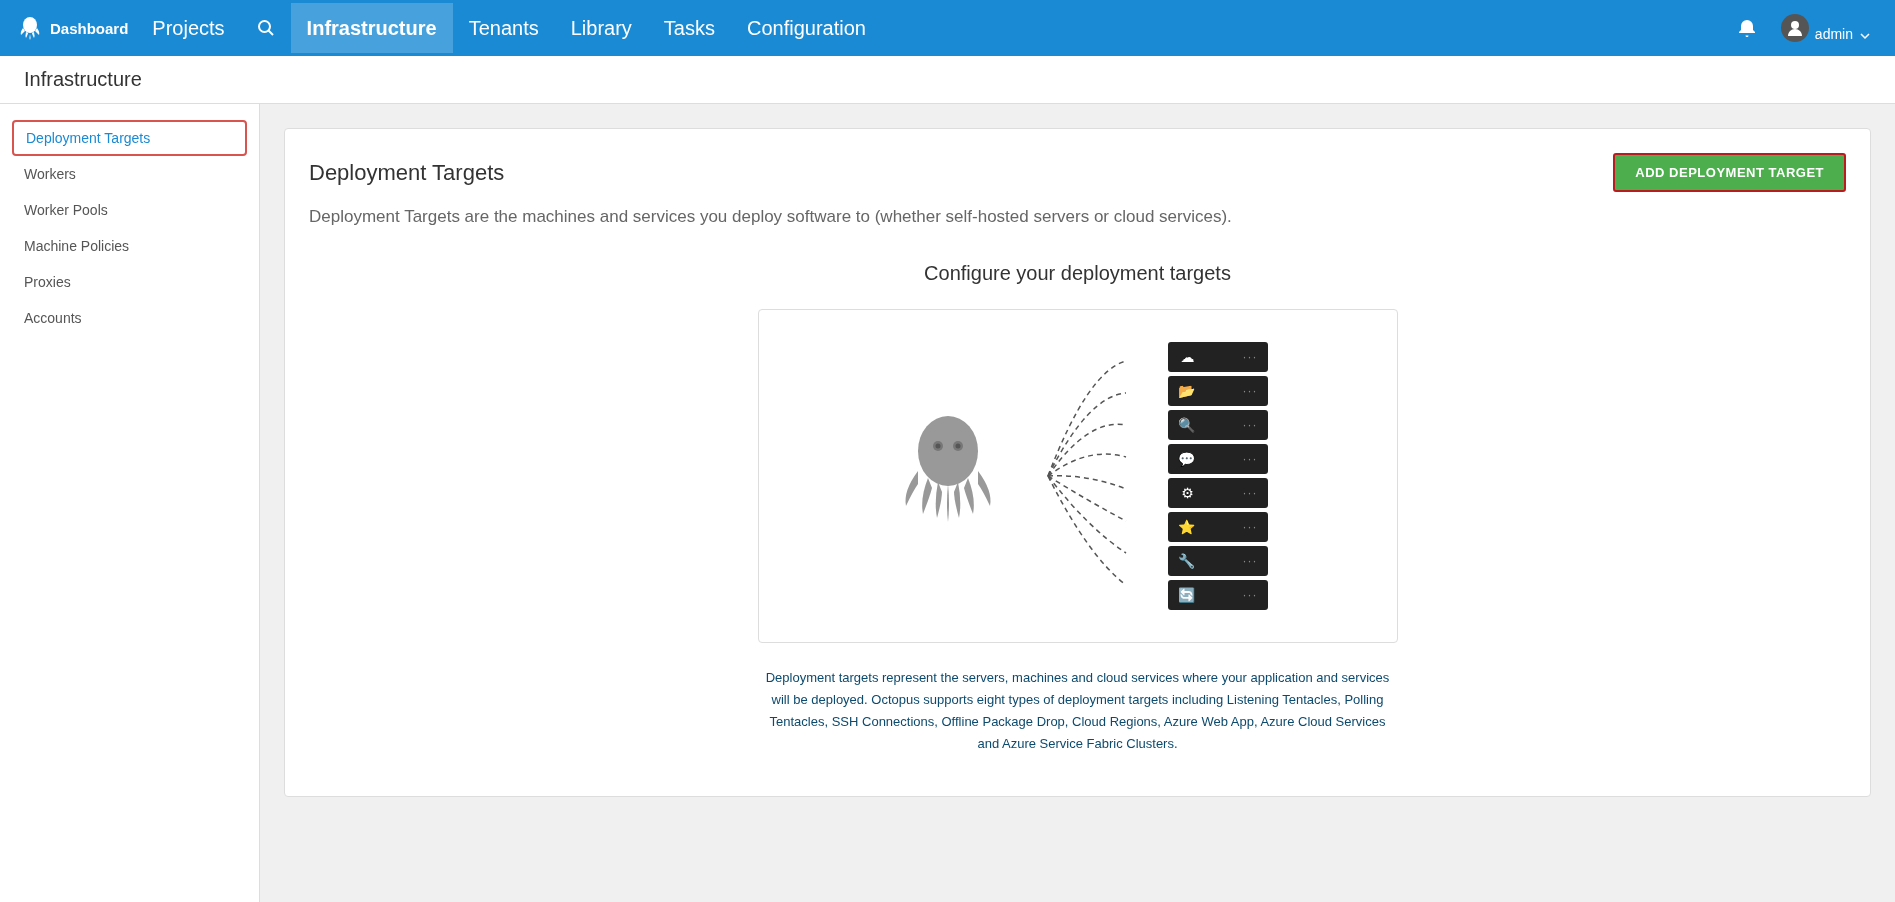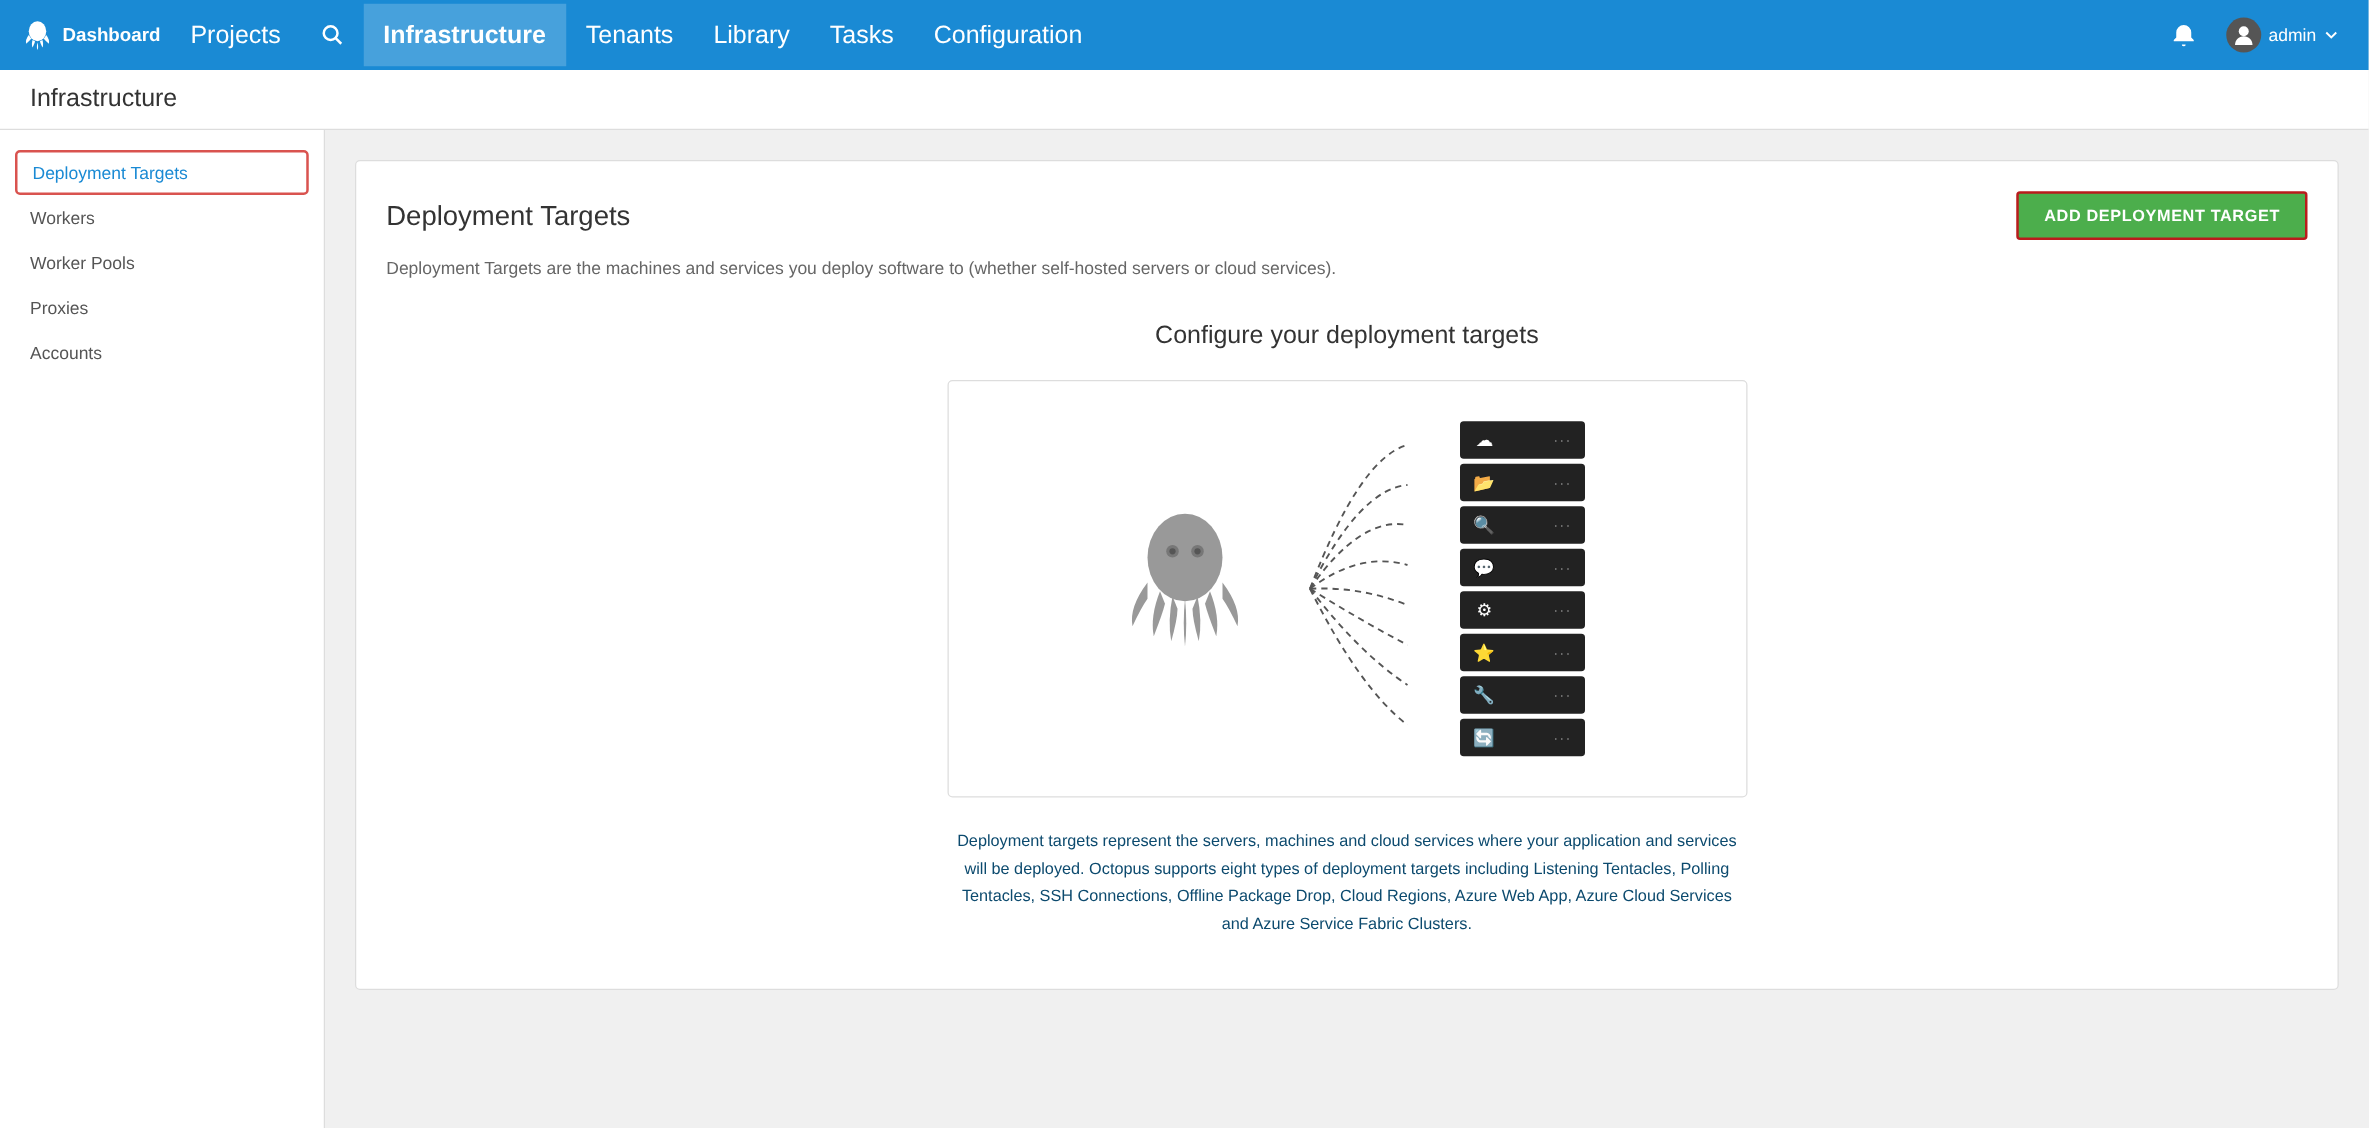--- a/index.html
+++ b/index.html
@@ -45,21 +45,21 @@
     .nav-icon-btn {
       width: 36px; height: 36px;
       display: flex; align-items: center; justify-content: center;
       cursor: pointer;
       border-radius: 50%;
       color: white;
       font-size: 18px;
     }
     .user-menu {
       display: flex;
-      align-items: center;
+      align-items: flex-end;
       gap: 6px;
       cursor: pointer;
       padding: 4px 8px;
       border-radius: 4px;
     }
     .avatar {
       width: 28px; height: 28px;
       border-radius: 50%;
       background: #555;
       display: flex; align-items: center; justify-content: center;
@@ -140,21 +140,21 @@
       font-size: 13px;
       font-weight: 700;
       letter-spacing: 0.5px;
       cursor: pointer;
       border-radius: 3px;
       text-transform: uppercase;
     }
 
     .card-description {
       color: #666;
-      font-size: 14px;
+      font-size: 17px;
       margin-bottom: 32px;
       line-height: 1.5;
     }
 
     .configure-section {
       text-align: center;
     }
 
     .configure-title {
       font-size: 20px;
@@ -281,20 +281,21 @@
 <div class="page-header">
   <span>Infrastructure</span>
 </div>
 
 <div class="page-body">
 
   <aside class="sidebar">
     <div class="sidebar-item active">Deployment Targets</div>
     <div class="sidebar-item">Workers</div>
     <div class="sidebar-item">Worker Pools</div>
+    <div class="sidebar-item">Machine Policies</div>
     <div class="sidebar-item">Proxies</div>
     <div class="sidebar-item">Accounts</div>
   </aside>
 
   <main class="main-content">
     <div class="content-card">
 
       <div class="card-header">
         <h1 class="card-title">Deployment Targets</h1>
         <button class="add-btn">ADD DEPLOYMENT TARGET</button>

